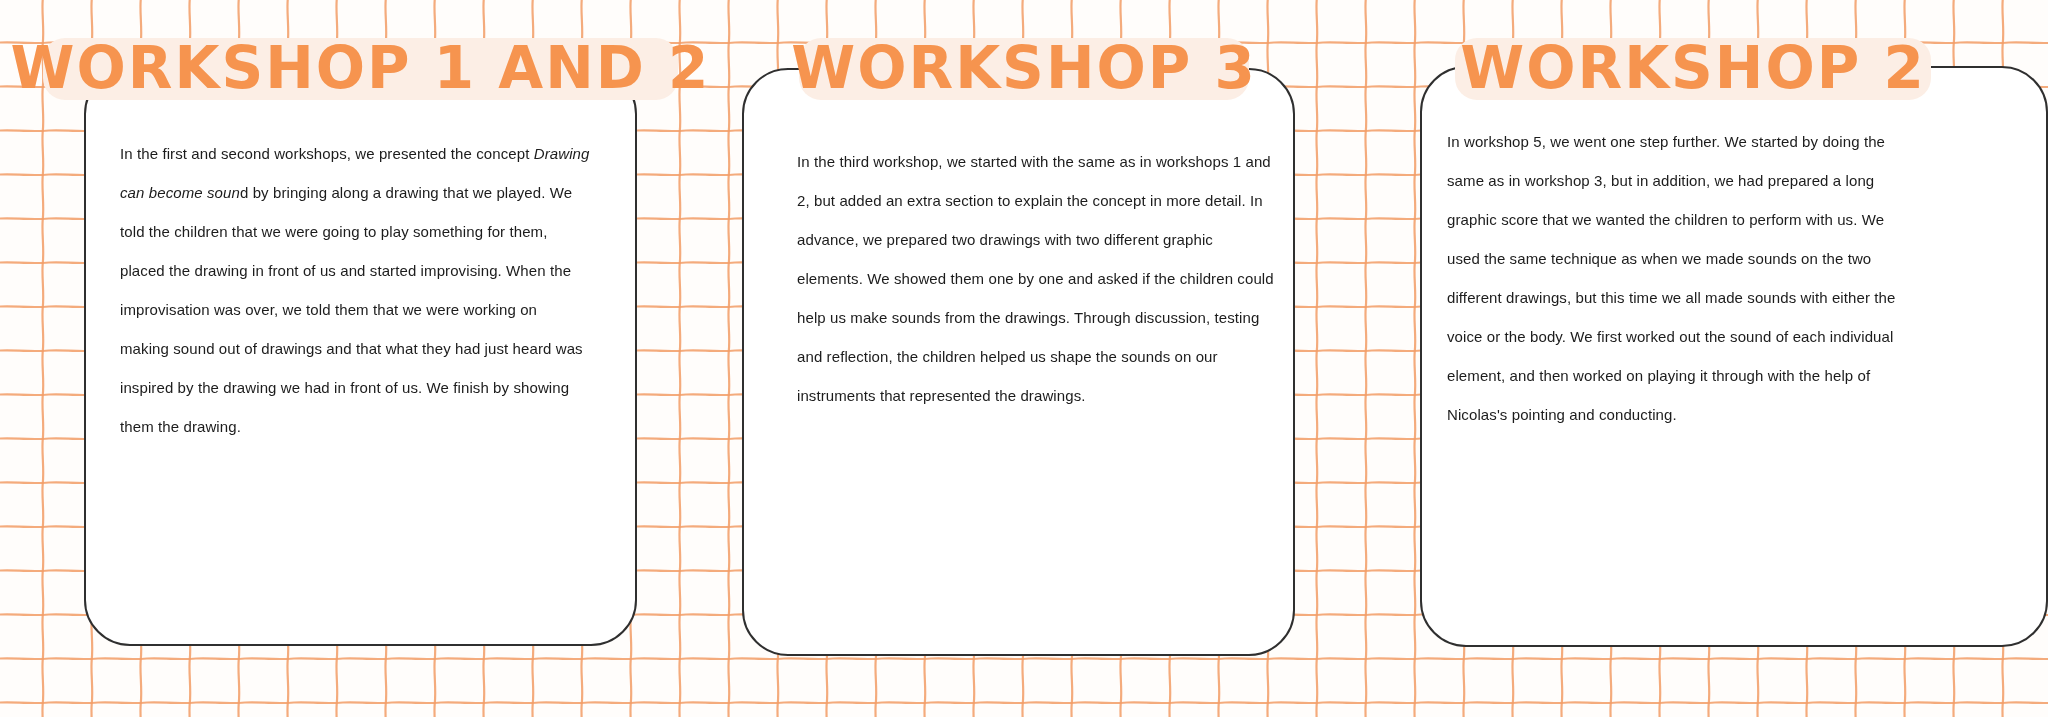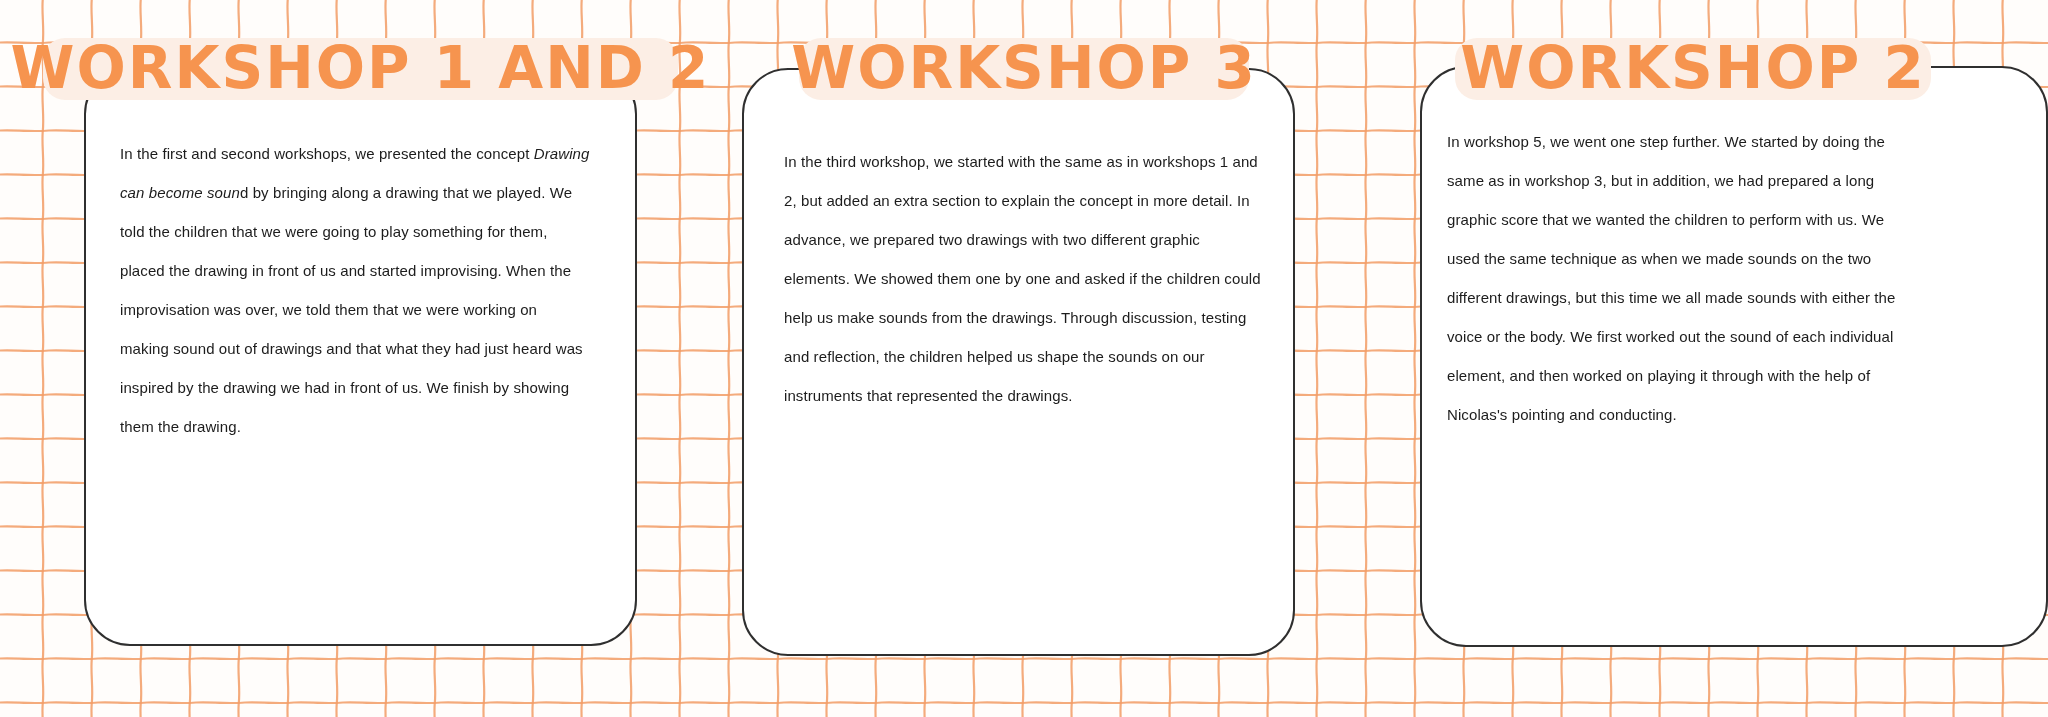--- a/index.html
+++ b/index.html
@@ -45,21 +45,21 @@
     color: var(--text-color, #1C1C1C);
     font-size: 15px;
     line-height: 39px;
     letter-spacing: 0.1px;
   }
   .card .ital { font-style: italic; }
   .card1 { left: 84px;   top: 68px; width: 553px; height: 578px; }
   .card2 { left: 742px;  top: 68px; width: 553px; height: 588px; }
   .card3 { left: 1420px; top: 66px; width: 628px; height: 581px; }
   .card1 p { padding: 64px 26px 0 34px; width: 530px; }
-  .card2 p { padding: 72px 22px 0 40px; width: 545px; }
+  .card2 p { padding: 72px 22px 0 40px; width: 545px; margin-left: 13px; }
   .card3 p { padding: 54px 28px 0 25px; width: 520px; }
   .pill {
     position: absolute;
     top: 38px;
     height: 62px;
     background: var(--pill-bg, #FCEEE5);
     border-radius: 22px;
     display: flex;
     align-items: center;
     justify-content: center;

